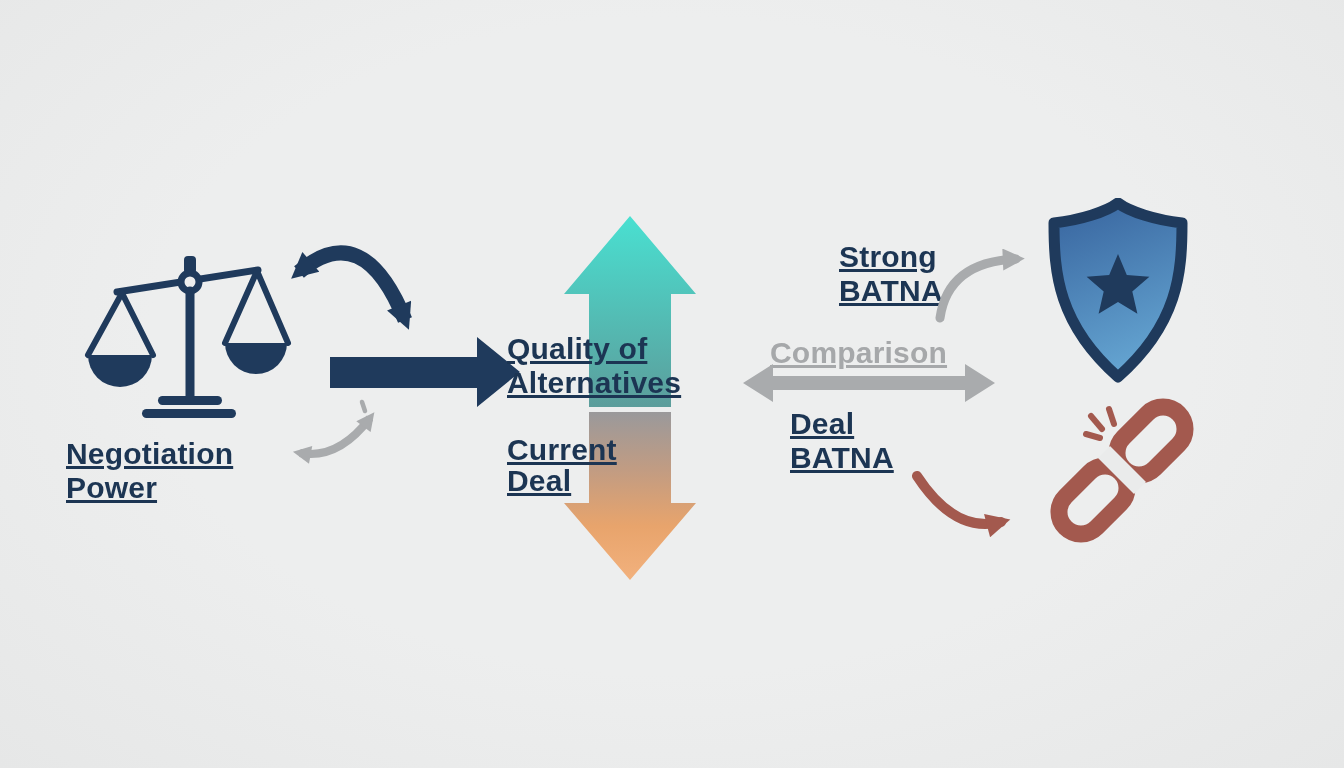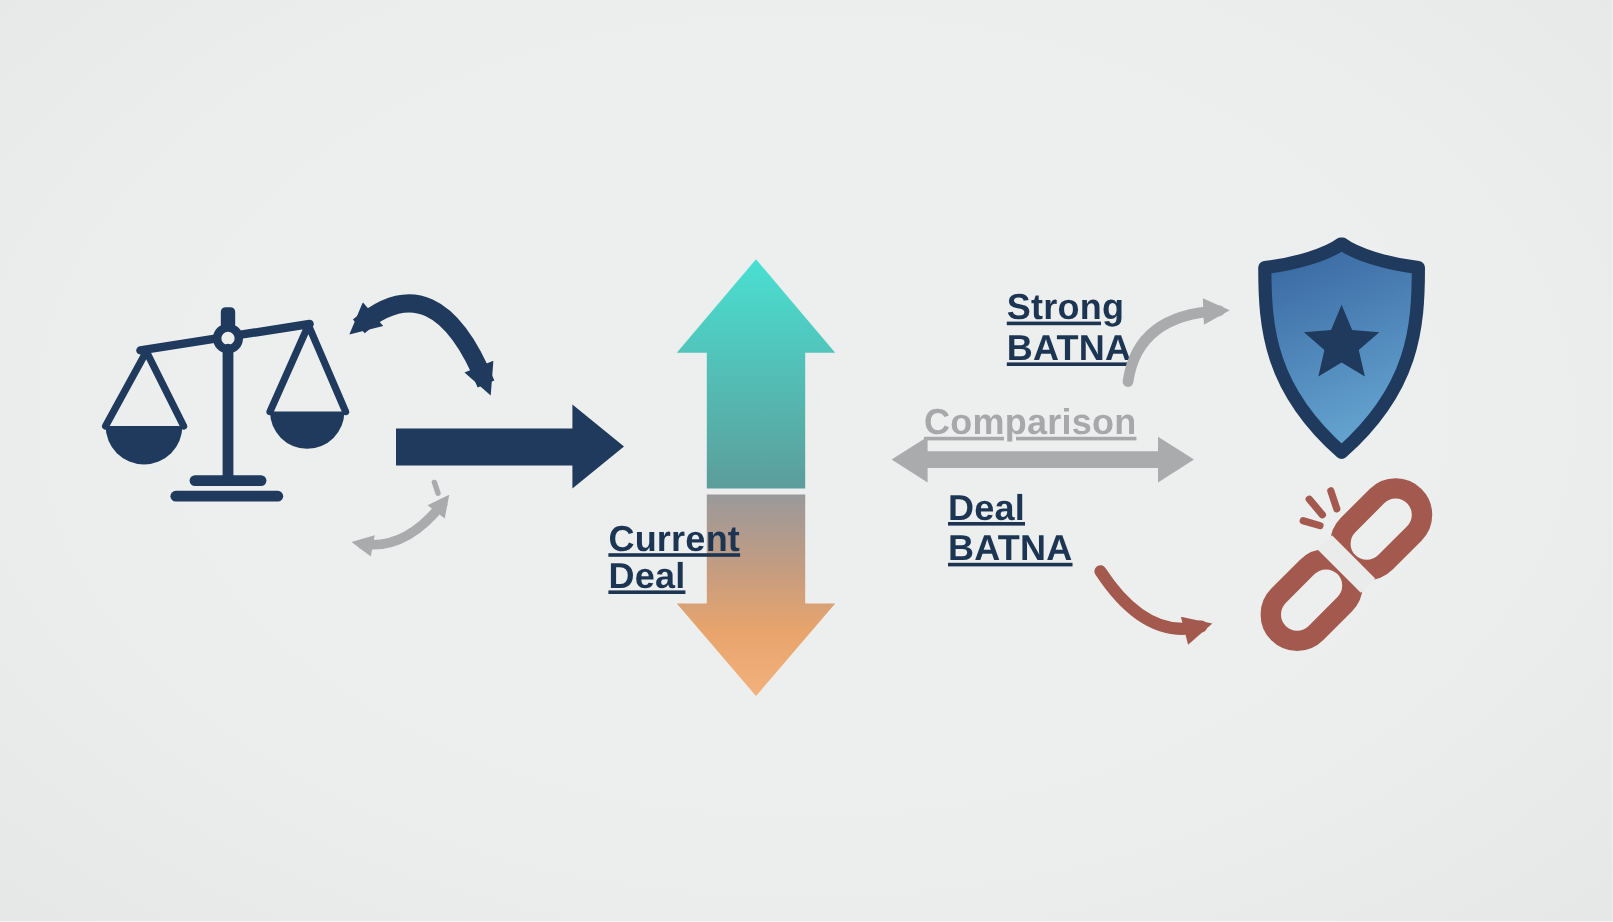--- a/index.html
+++ b/index.html
@@ -34,20 +34,22 @@
     </g>
     <g fill="none" stroke-linecap="round" stroke="#1F3A5C">
       <path d="M37,40 L178,18" stroke-width="7"></path>
       <circle cx="110" cy="30" r="9" stroke-width="7" fill="#edeeee"></circle>
       <path d="M42,41 L8,103 M42,41 L73,103" stroke-width="6"></path>
       <path d="M177,19 L145,91 M177,19 L208,91" stroke-width="6"></path>
       <path d="M110,39 L110,146" stroke-width="9"></path>
     </g>
   </svg>
 
+  <div class="label" style="left:66px; top:437px; width:250px;">Negotiation
+Power</div>
 
   <svg class="abs" style="left:283px; top:242px;" width="160" height="115" viewBox="0 0 160 115">
     <defs>
       <marker id="mkNavy" viewBox="0 0 10 10" refX="6" refY="5" markerWidth="30" markerHeight="26" markerUnits="userSpaceOnUse" orient="auto-start-reverse">
         <path d="M0,0 L10,5 L0,10 Z" fill="#1F3A5C"></path>
       </marker>
     </defs>
     <path d="M16,30 Q80,-25 122,78" fill="none" stroke-width="15" marker-start="url(#mkNavy)" marker-end="url(#mkNavy)" stroke="#1F3A5C"></path>
   </svg>
 
@@ -75,20 +77,22 @@
         <stop offset="0" stop-color="#9A999B"></stop>
         <stop offset="0.35" stop-color="#C29C82"></stop>
         <stop offset="0.68" stop-color="#E8A46C"></stop>
         <stop offset="1" stop-color="#F2B17D"></stop>
       </linearGradient>
     </defs>
     <path d="M72,4 L138,82 L113,82 L113,195 L31,195 L31,82 L6,82 Z" fill="url(#tealGrad)"></path>
     <path d="M31,200 L113,200 L113,291 L138,291 L72,368 L6,291 L31,291 Z" fill="url(#warmGrad)"></path>
   </svg>
 
+  <div class="label" style="left:507px; top:332px; width:250px;">Quality of
+Alternatives</div>
 
   <div class="label gray" style="left:770px; top:336px; width:200px;">Comparison</div>
 
   <div class="label tight" style="left:507px; top:434px; width:250px;">Current
 Deal</div>
 
   <svg class="abs" style="left:740px; top:360px;" width="258" height="46" viewBox="0 0 258 46">
     <path d="M3,23 L33,4 L33,16 L225,16 L225,4 L255,23 L225,42 L225,30 L33,30 L33,42 Z" fill="#A9ABAD"></path>
   </svg>
 

